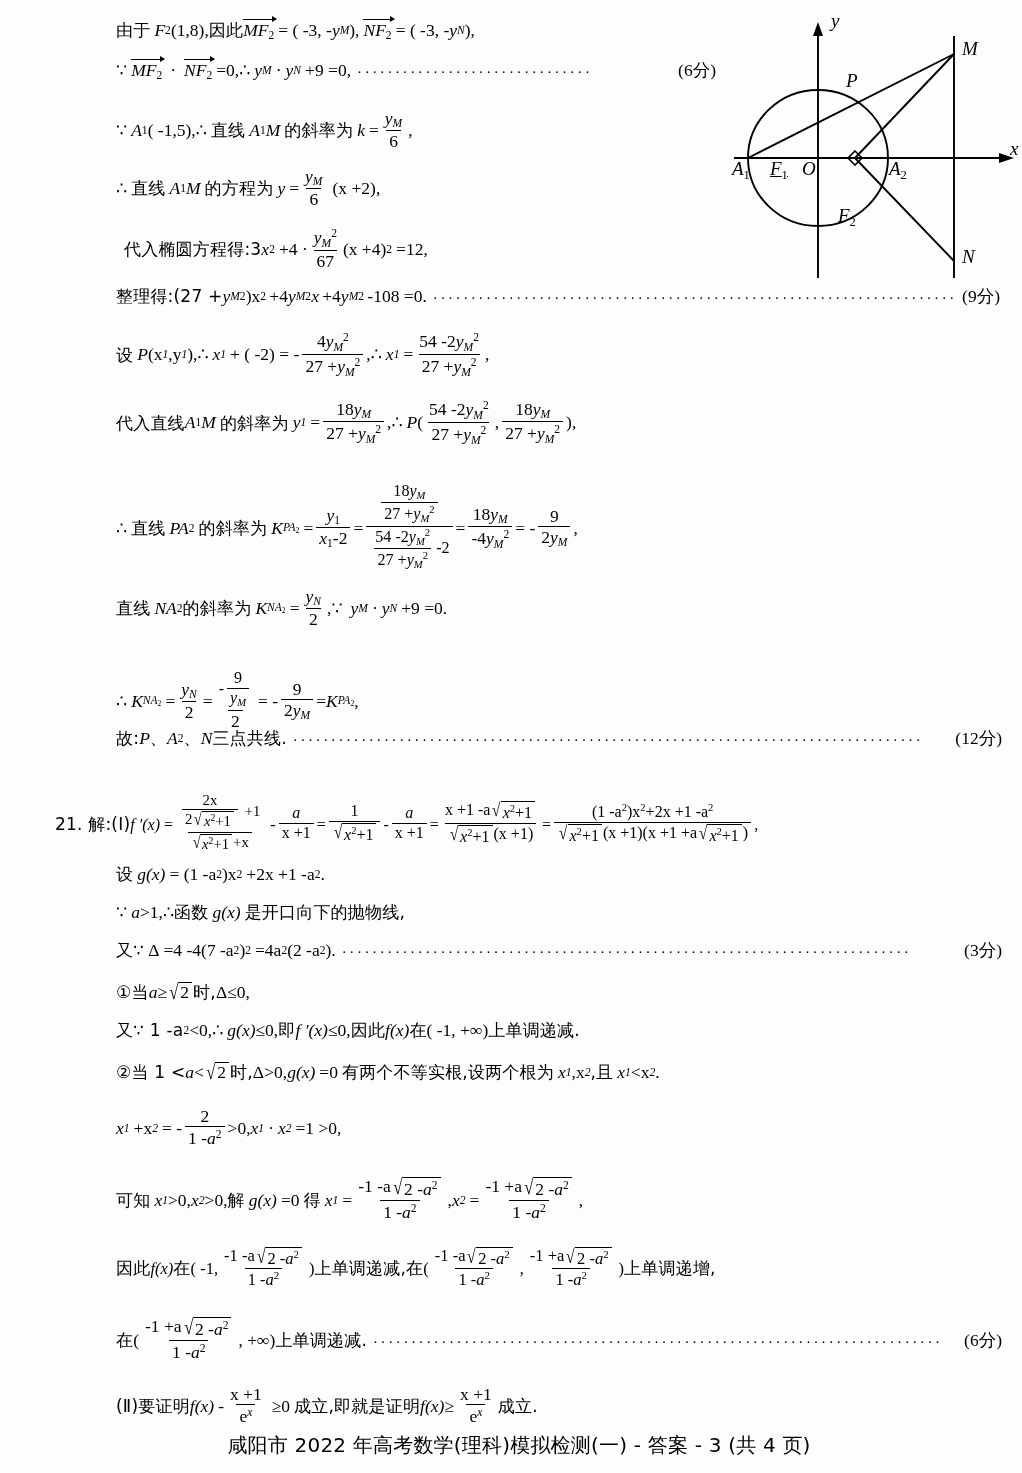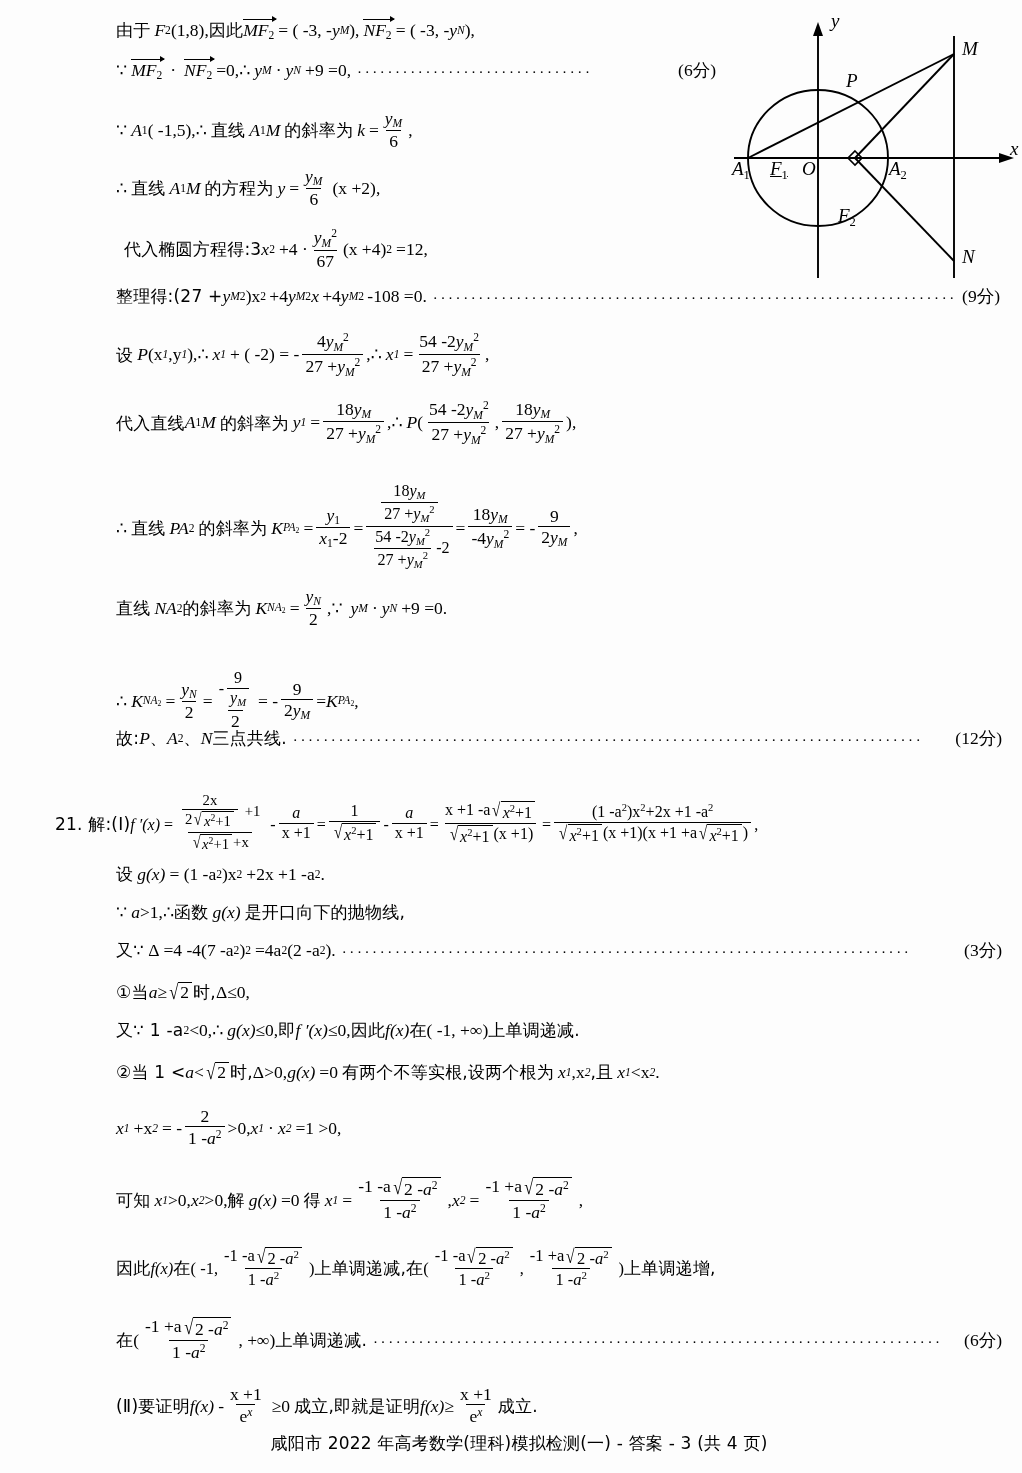--- a/index.html
+++ b/index.html
@@ -39,21 +39,21 @@
   .sq .rad{font-size:1.18em;line-height:1;transform:scaleX(.8);margin-right:-1px;}
   .sq .bod{border-top:1.3px solid #000;padding:1px 3px 0 2px;}
 
   
   .dots{flex:1 1 auto;overflow:hidden;white-space:nowrap;letter-spacing:2.6px;
         font-size:15px;margin:0 6px;position:relative;top:2px;color:#000;}
 
   
   .fig{position:absolute;}
   .fig svg{display:block;}
-  .footer{position:absolute;left:16px;right:0;text-align:center;font-size:17px;}
+  .footer{position:absolute;left:16px;right:0;text-align:center;font-size:20px;}
 </style>
 </head>
 <body>
 
 <div class="page">
 
   <div class="fig" style="left:726px;top:6px;">
     <svg width="296" height="282" viewBox="0 0 296 282">
       <g stroke="#000" fill="none" stroke-width="1.9">
 

